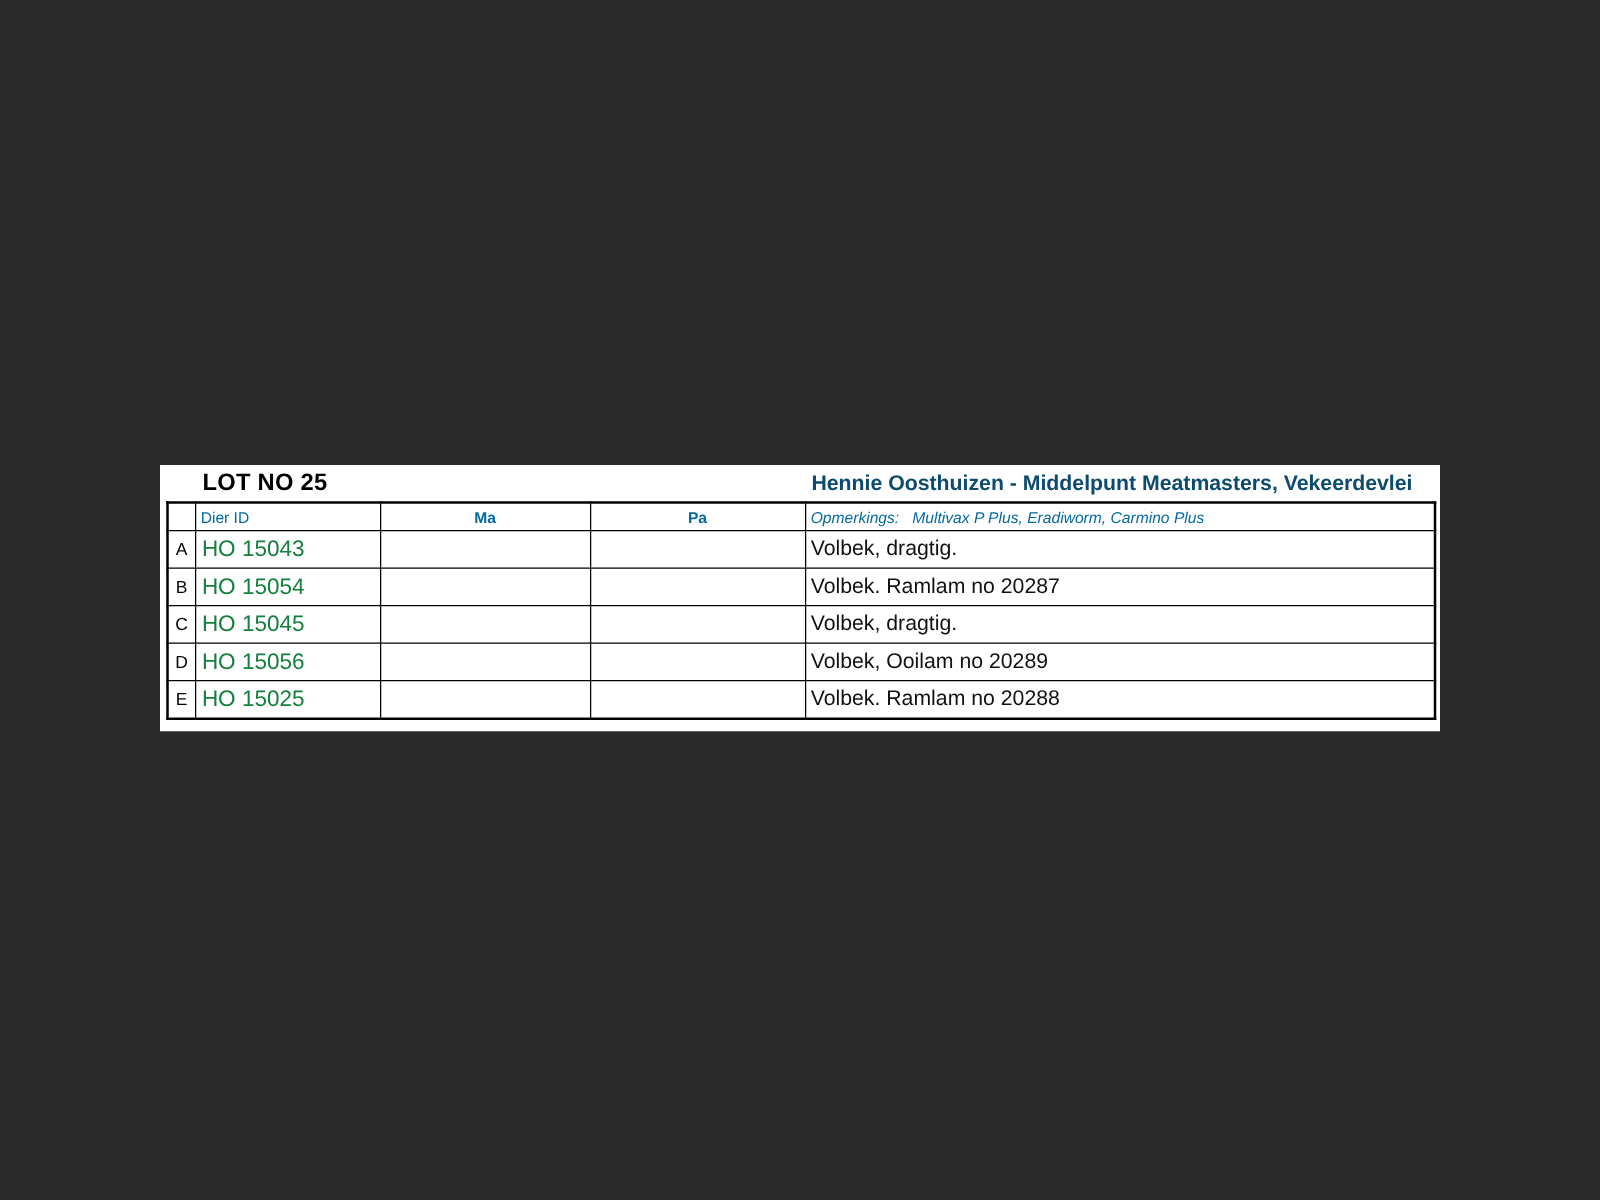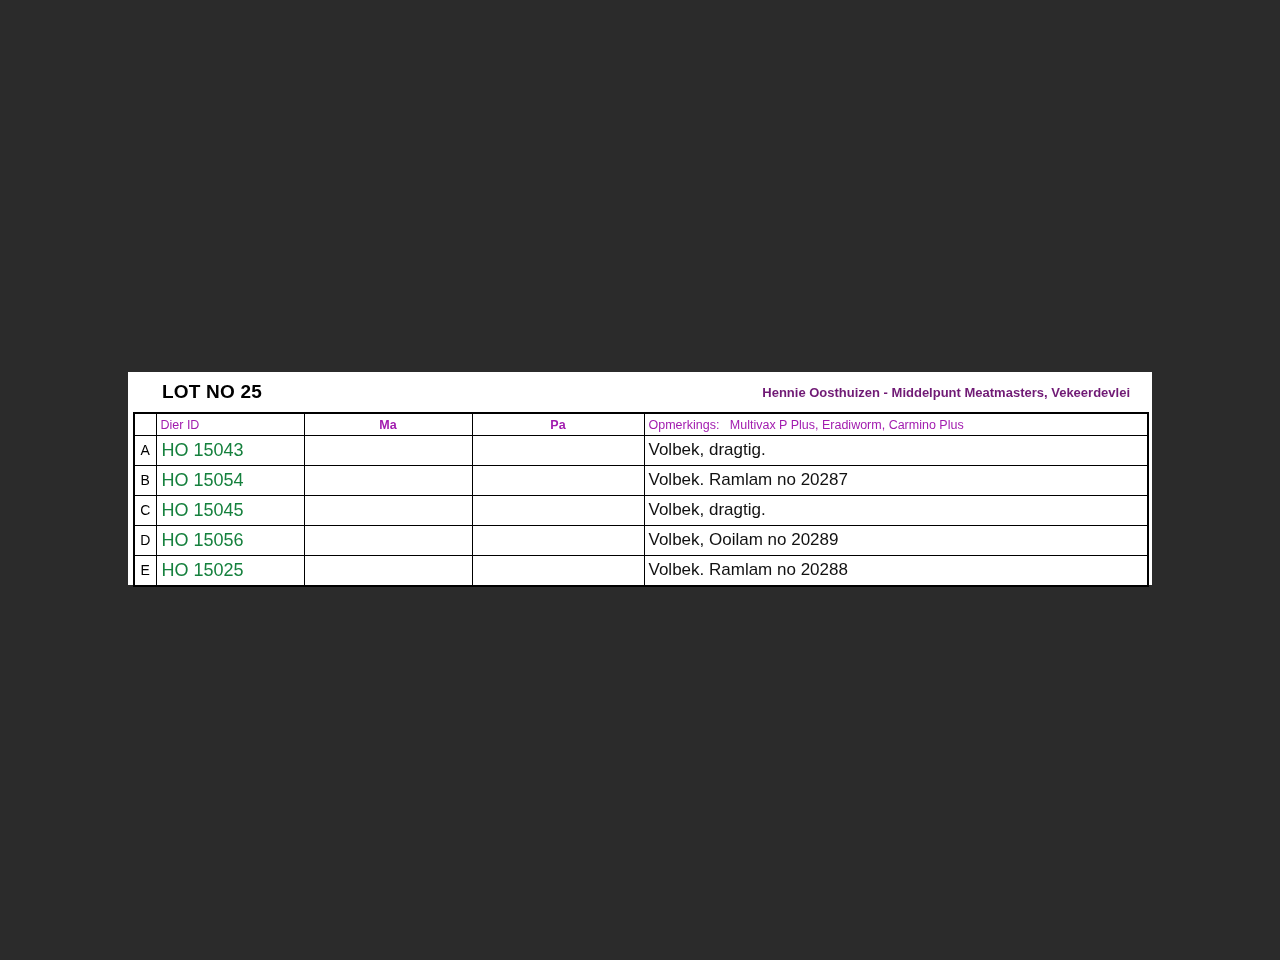--- a/index.html
+++ b/index.html
@@ -28,37 +28,37 @@
     width: 1024px;
     height: 213px;
     background: #ffffff;
     box-sizing: border-box;
     padding: 0;
   }
 
   
   .doc-header {
     position: relative;
-    height: 40px;
+    height: 29px;
     display: flex;
     align-items: center;
     padding: 0 22px 0 34px;
   }
   .lot-title {
     font-size: 19px;
     font-weight: bold;
     color: #000;
     letter-spacing: 0.2px;
     white-space: nowrap;
   }
   .owner-title {
     margin-left: auto;
-    font-size: 13px;
+    font-size: 17px;
     font-weight: bold;
-    color: #701a75;
+    color: #0c4a6e;
     white-space: nowrap;
   }
 
   
   table.lot-table {
     border-collapse: collapse;
     table-layout: fixed;
     width: 1014px;
     margin-left: 5px;
     border-top: 2px solid #000;
@@ -76,32 +76,33 @@
   col.c-letter { width: 22px; }
   col.c-dierid { width: 148px; }
   col.c-ma { width: 168px; }
   col.c-pa { width: 172px; }
   col.c-opm { width: 504px; }
 
   
   tr.head-row td {
     height: 21px;
     font-size: 12.5px;
-    color: #a21caf;
+    color: #0369a1;
   }
   .th-center {
     text-align: center;
     font-weight: bold;
   }
   .th-left {
     text-align: left;
     padding-left: 4px !important;
   }
   .opm-head {
     white-space: nowrap;
+    font-style: italic;
   }
   .opm-head .opm-label { }
   .opm-head .opm-value { }
 
   
   tr.data-row td {
     height: 27px;
   }
   .cell-letter {
     text-align: center;

